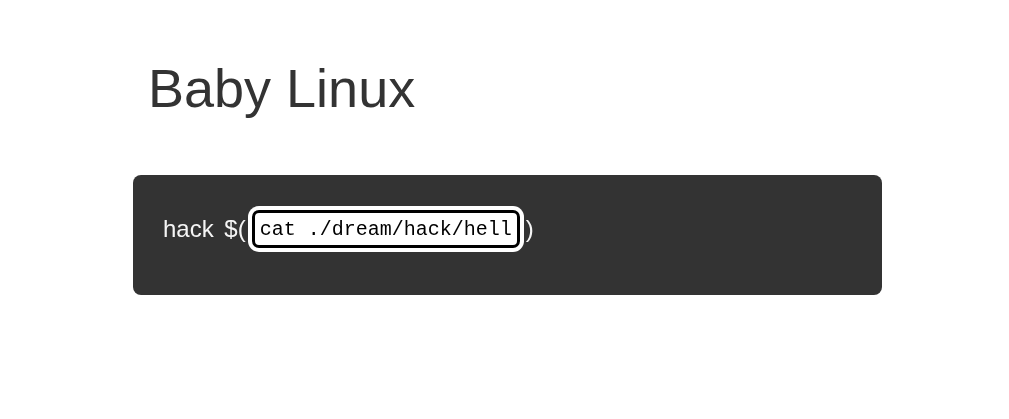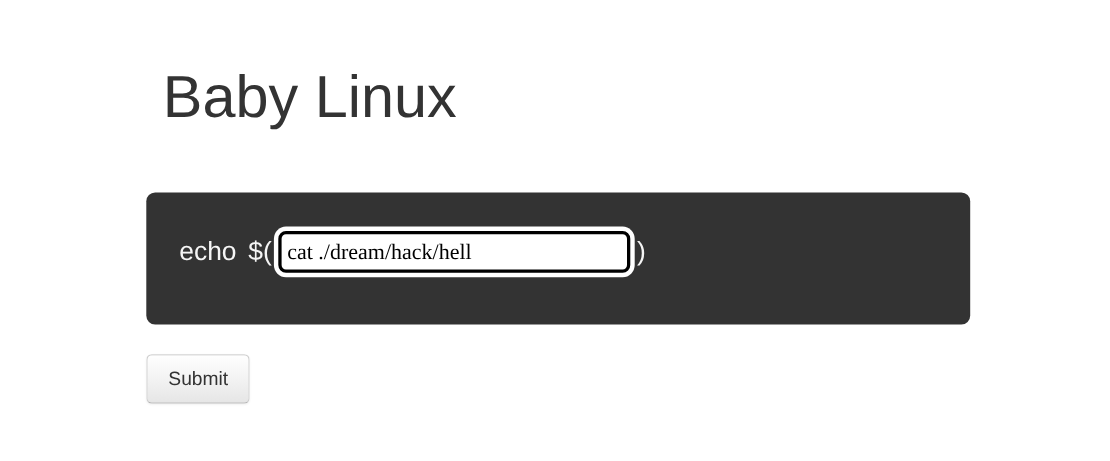--- a/index.html
+++ b/index.html
@@ -46,31 +46,31 @@
     align-items: center;
     font-size: 24px;
     color: #f5f5f5;
   }
   .cmd-prefix, .cmd-suffix {
     font-family: "Liberation Sans", sans-serif;
     white-space: pre;
     word-spacing: 4px;
   }
   .cmd-input {
-    font-family: Liberation Serif, serif;
+    font-family: Liberation Mono, monospace;
     font-size: 20px;
     line-height: 28px;
     color: #000000;
     background: #ffffff;
     border: 3px solid #000000;
     border-radius: 7px;
     box-shadow: 0 0 0 4px #ffffff;
     margin: 0 6px;
     padding: 0 5px;
-    width: 320px;
+    width: 268px;
     height: 38px;
     outline: none;
   }
   .submit-btn {
     margin-top: 27px;
     margin-left: 0;
     display: inline-block;
     padding: 11px 19px;
     font-family: "Liberation Sans", sans-serif;
     font-size: 17.5px;
@@ -89,22 +89,21 @@
 </head>
 <body>
 
 <div class="viewport">
   <div class="container">
 
     <h1 class="page-title">Baby Linux</h1>
 
     <div class="terminal">
       <form class="cmdline">
-        <span class="cmd-prefix">echo $(</span>
+        <span class="cmd-prefix">hack $(</span>
         <input type="text" class="cmd-input" value="cat ./dream/hack/hell" style="">
         <span class="cmd-suffix">)</span>
       </form>
     </div>
 
-    <button type="submit" class="submit-btn">Submit</button>
 
   </div>
 </div>
 
 </body></html>

